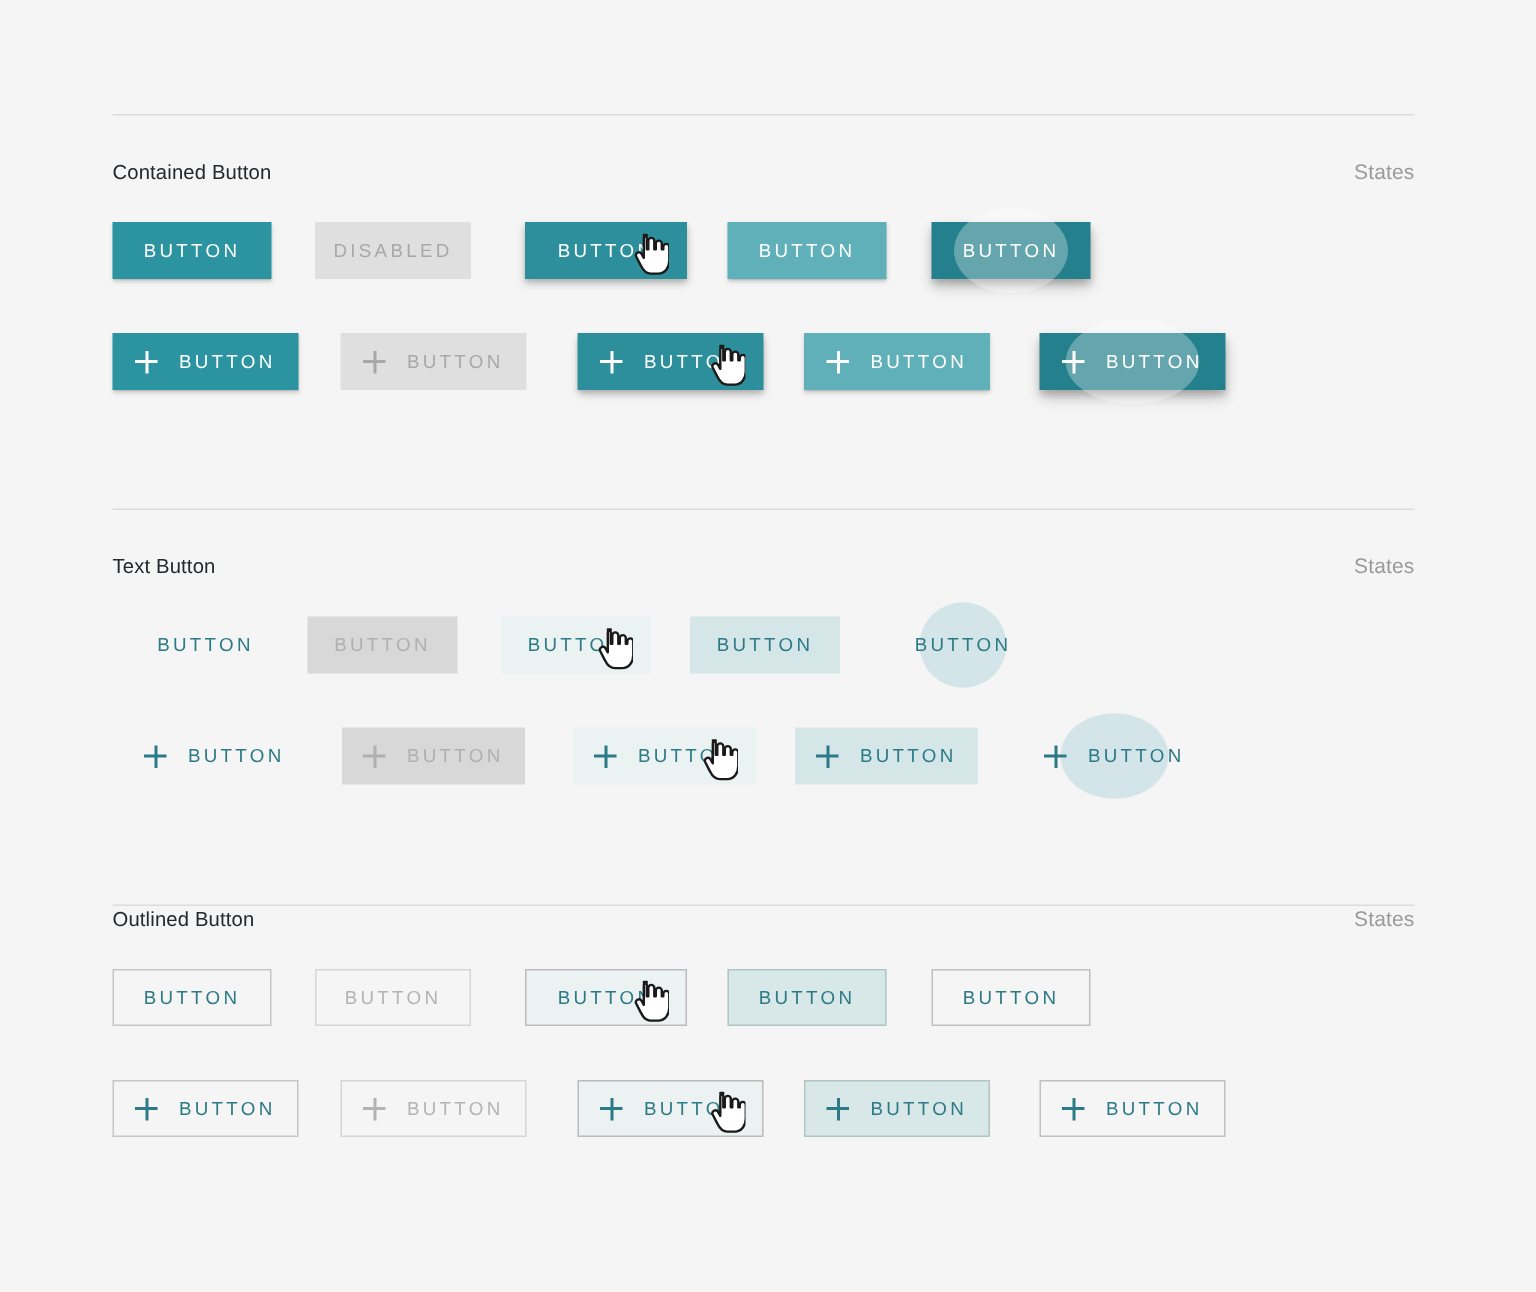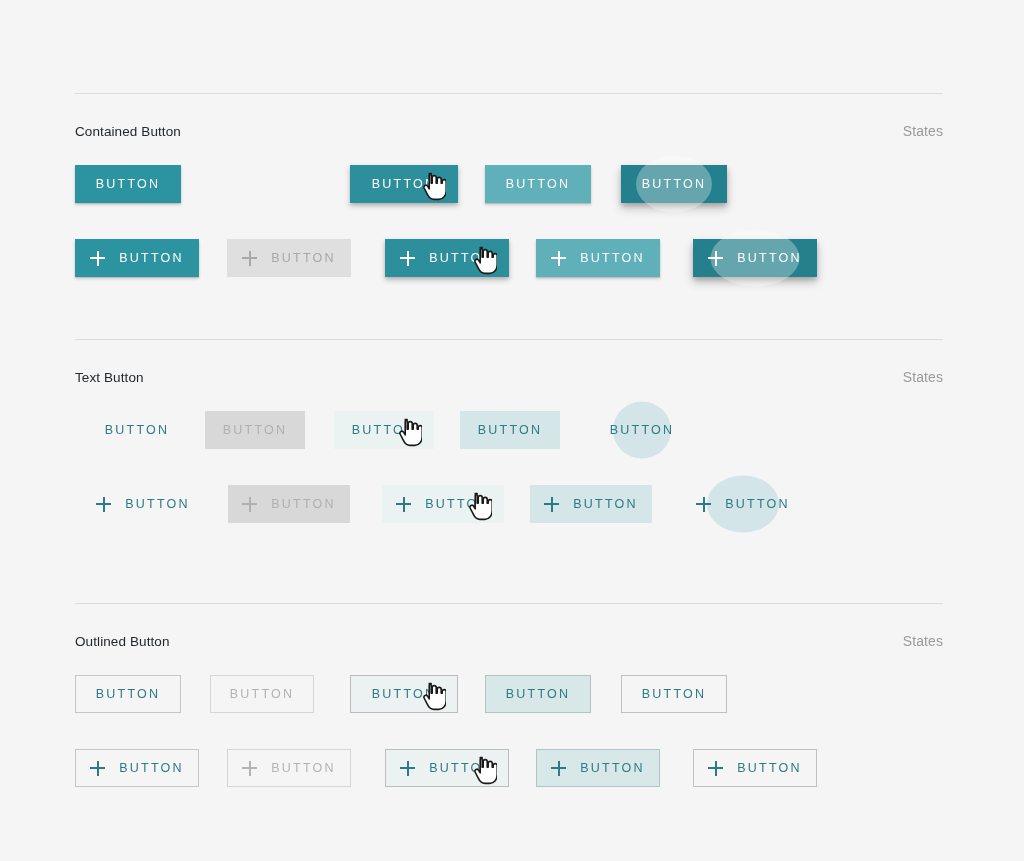--- a/index.html
+++ b/index.html
@@ -190,29 +190,32 @@
     width: 24px;
     height: 30px;
     pointer-events: none;
   }
 </style>
 </head>
 <body>
 
 <div class="page">
 
-  <div class="section" style="top:93px">
+  <div class="section" style="top:76px">
     <div class="divider"></div>
     <div class="section-head" style="margin-top:29px">
       <span class="section-title">Contained Button</span>
       <span class="section-states">States</span>
     </div>
     <div class="row" style="margin-top:26px">
         <div class="btn contained st-default" style="left: 0px; width: 106px;">
           <span class="label">BUTTON</span>
+        </div>
+        <div class="btn contained st-disabled" style="left: 135px; width: 104px;">
+          <span class="label">DISABLED</span>
         </div>
         <div class="btn contained st-hover" style="left: 275px; width: 108px;">
           <span class="label">BUTTON</span>
         </div>
         <span class="cursor" style="left: 347px; top: 7px;"><svg viewBox="0 0 24 30" width="24" height="30">
             <path d="M7.2 1.6c1.1 0 2 .9 2 2v7.6h1V5.6c0-1.1.9-2 2-2s2 .9 2 2v5.6h1V7.4c0-1.1.9-2 2-2s2 .9 2 2v3.8h1V9.6c0-1.1.9-2 2-2 s2 .9 2 2v9.1c0 4.6-3 8.7-7.3 8.7H12c-3.4 0-5.3-2.2-6.6-5L2.1 16c-.5-1 0-2.2 1-2.6 1-.4 2.1 0 2.6.9l1.5 2.6V3.6 c0-1.1.9-2 2-2z" fill="#ffffff" stroke="#1a1a1a" stroke-width="1.6" stroke-linejoin="round"></path>
           </svg></span>
         <div class="btn contained st-focus" style="left: 410px; width: 106px;">
           <span class="label">BUTTON</span>
         </div>
@@ -299,21 +302,21 @@
         <div class="btn textbtn st-pressed" style="left: 618px; width: 100px;">
           <span class="ripple" style="width: 72px;"></span>
           <span class="plus"></span>
           <span class="label">BUTTON</span>
         </div>
       </div>
   </div>
 
   <div class="section" style="top:603px">
     <div class="divider"></div>
-    <div class="section-head" style="margin-top:29px">
+    <div class="section-head" style="">
       <span class="section-title">Outlined Button</span>
       <span class="section-states">States</span>
     </div>
     <div class="row" style="margin-top:26px">
         <div class="btn outlined st-default" style="left: 0px; width: 106px;">
           <span class="label">BUTTON</span>
         </div>
         <div class="btn outlined st-disabled" style="left: 135px; width: 104px;">
           <span class="label">BUTTON</span>
         </div>

